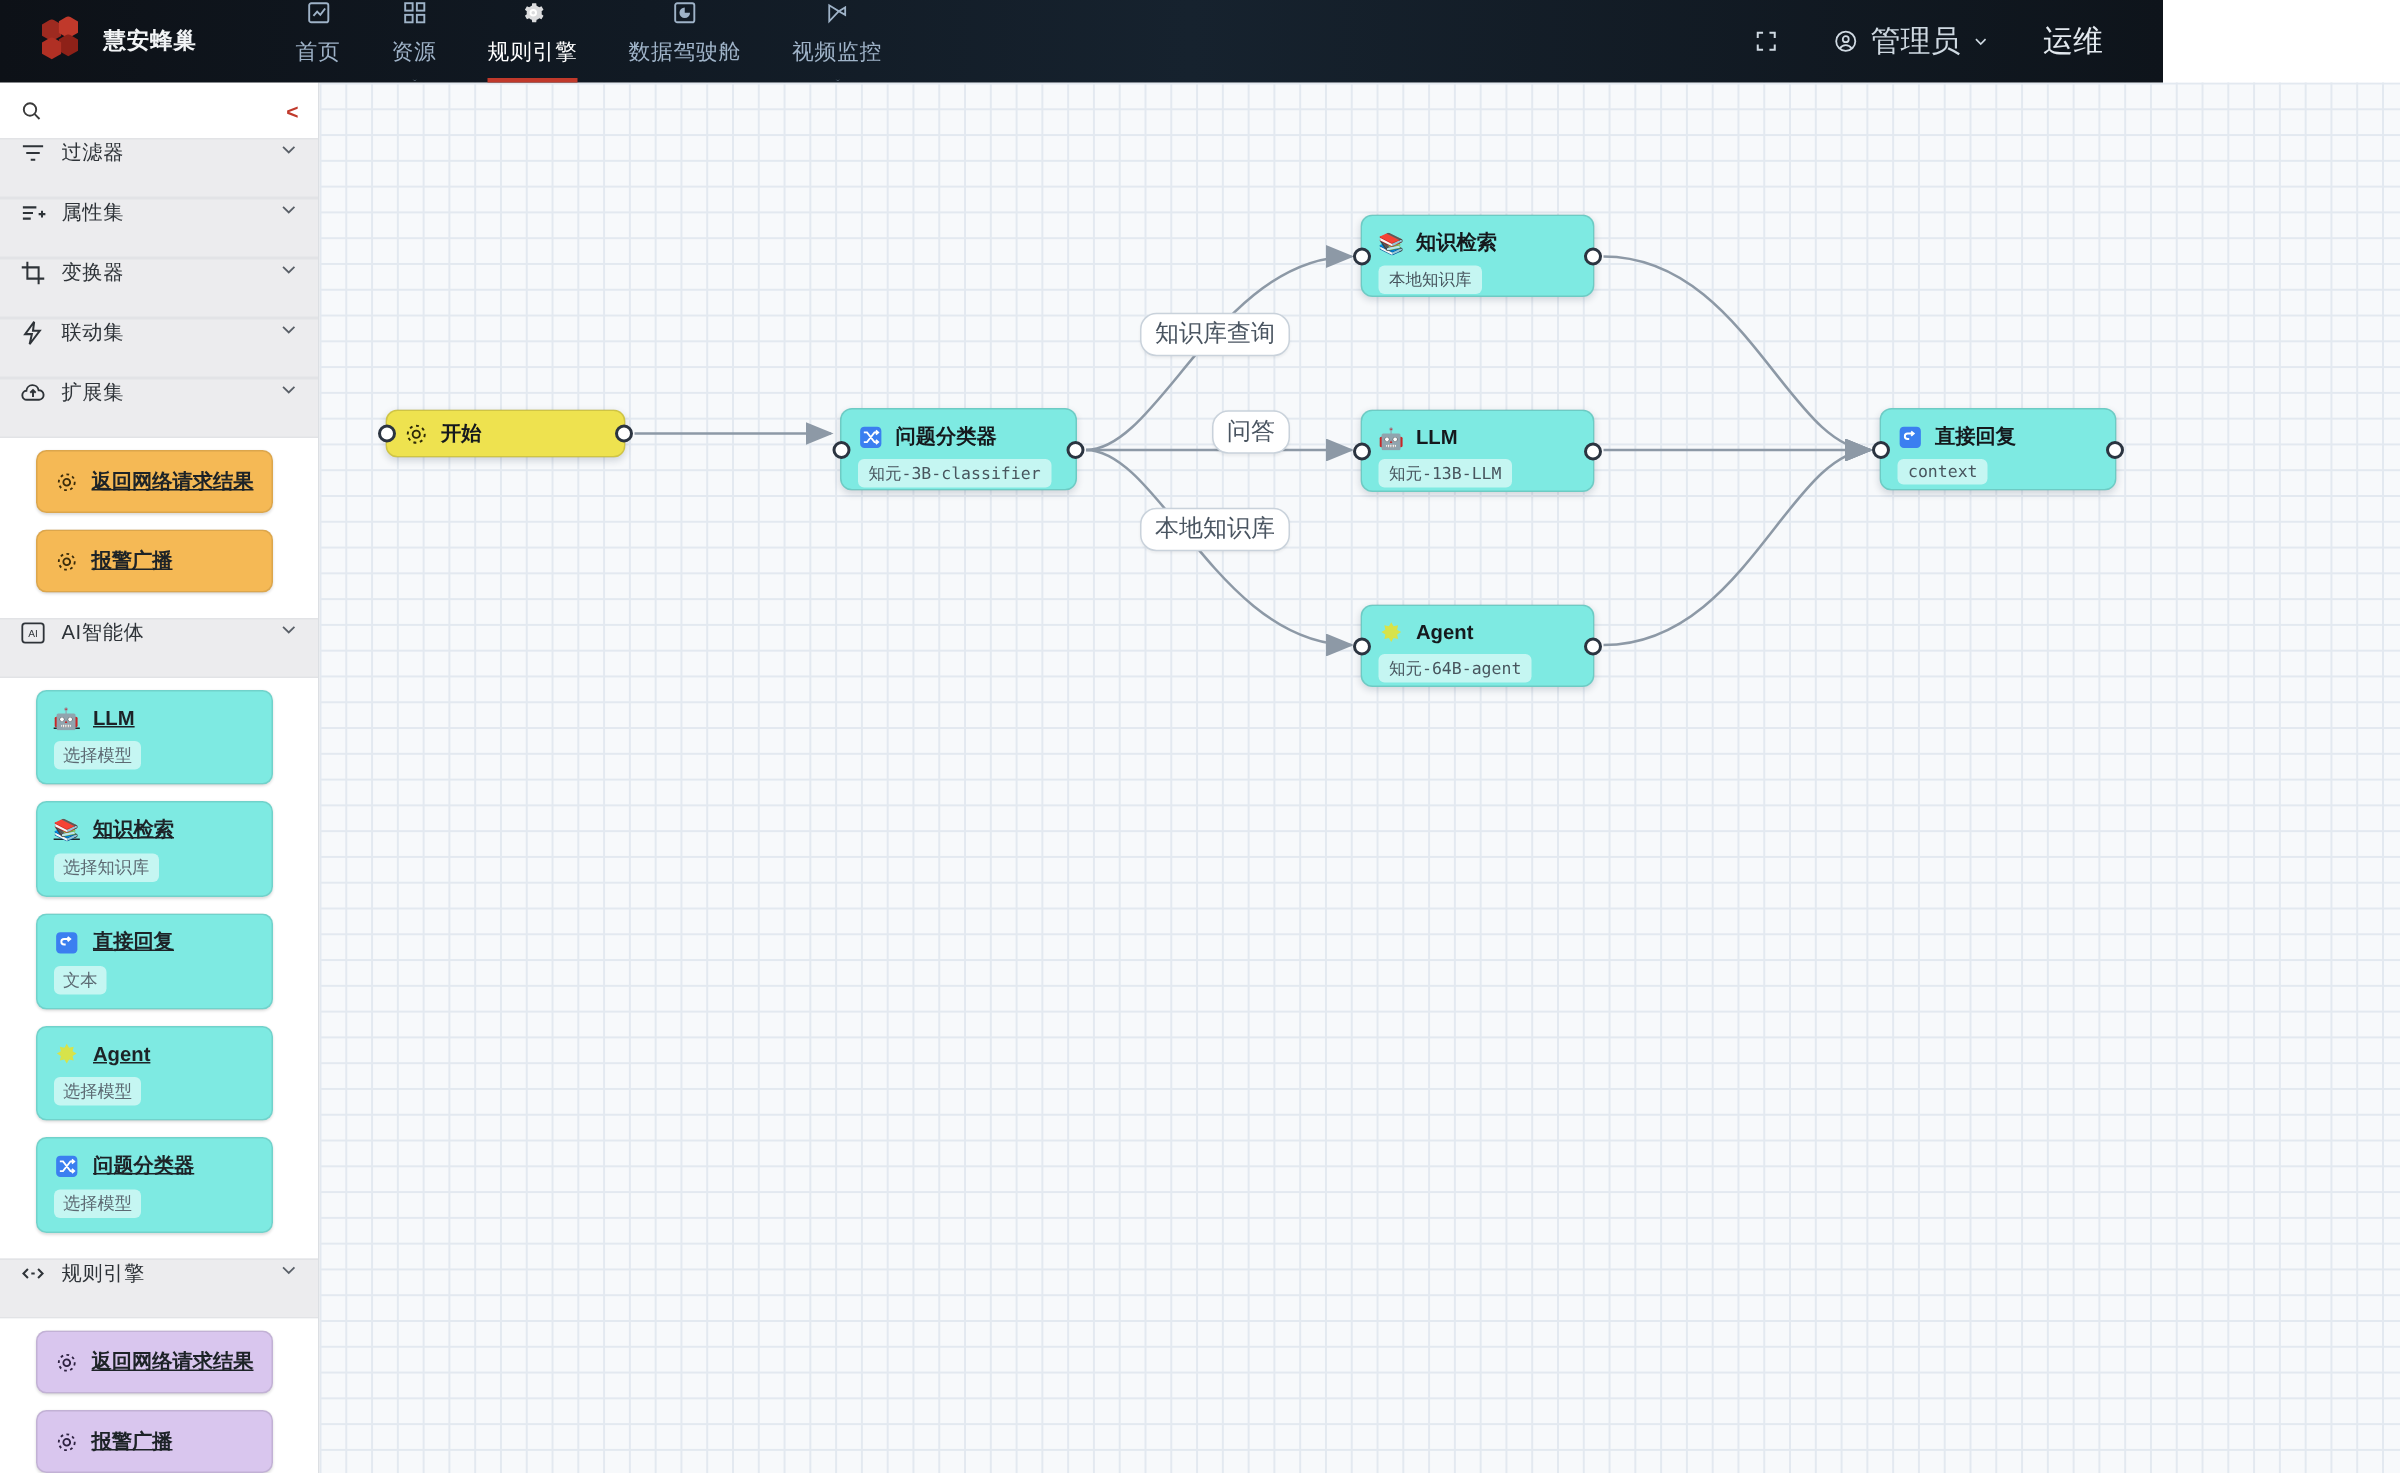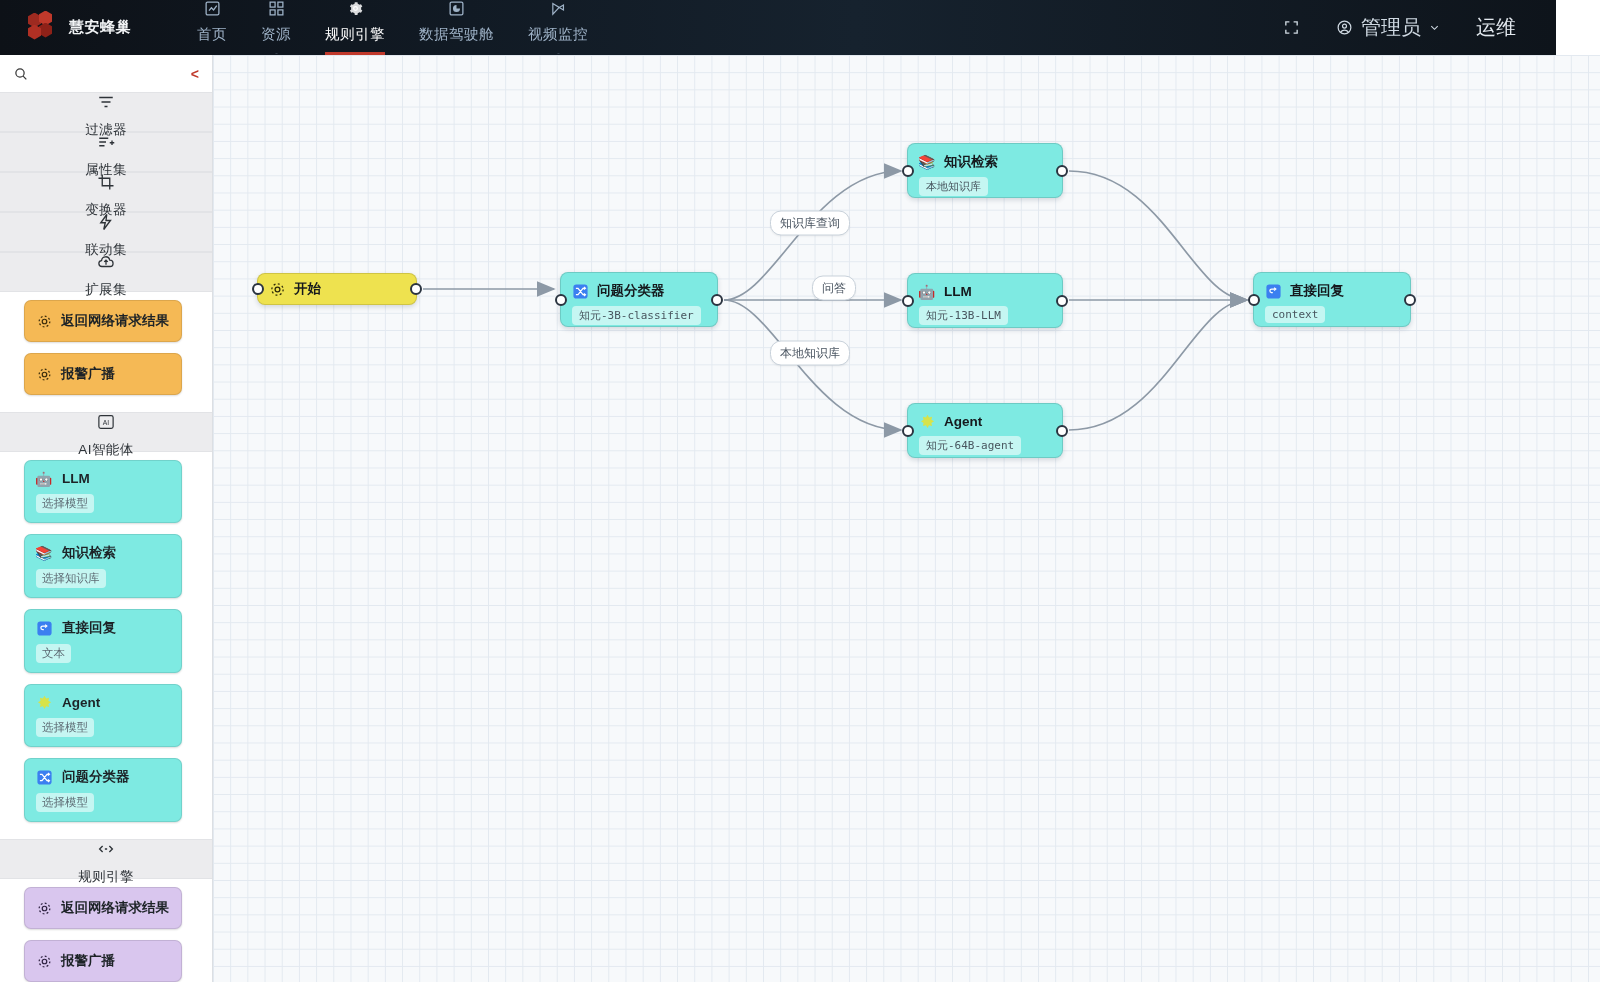--- a/index.html
+++ b/index.html
@@ -6,21 +6,21 @@
   * { box-sizing: border-box; margin: 0; padding: 0; }
   html, body {
     width: 1600px; height: 982px;
     font-family: "Liberation Sans", "DejaVu Sans", sans-serif;
     overflow: hidden; background: #fff;
   }
   #app { position: relative; width: 1600px; height: 982px; }
 
   
   .topbar {
-    position: absolute; top: 0; left: 0; width: 1556px; height: 55px;
+    position: absolute; top: 0; left: 0; width: 1442px; height: 55px;
     background: linear-gradient(90deg,#0d1117 0%, #111a24 30%, #16222e 55%, #0e141b 100%);
     display: flex; align-items: center; z-index: 40;
   }
   .brand { display: flex; align-items: center; gap: 9px; padding-left: 26px; width: 180px; }
   .brand-logo { position: relative; width: 34px; height: 34px; }
   .hexo { position: absolute; width: 13px; height: 15px; background: #c0392b;
           clip-path: polygon(50% 0%,100% 25%,100% 75%,50% 100%,0% 75%,0% 25%); }
   .hexo.h1 { left: 2px; top: 2px; background:#9e2a20; }
   .hexo.h2 { left: 13px; top: 0px;  background:#c0392b; }
   .hexo.h3 { left: 13px; top: 12px; background:#8e2118; }
@@ -54,36 +54,36 @@
     background: #ffffff; border-right: 1px solid #dcdfe3; overflow: hidden; z-index: 30;
   }
   .side-search {
     height: 37px; display: flex; align-items: center; justify-content: space-between;
     padding: 0 13px; background:#fff;
   }
   .side-search .sicon { width: 16px; height: 16px; color:#3a3a3a; }
   .collapse-btn { color:#c0392b; font-size: 14px; font-weight: 700; cursor: pointer; line-height: 1; }
 
   .sec-head {
-    height: 40px; display: flex; align-items: center; gap: 10px; padding: 0 13px;
+    height: 40px; display: flex; align-items: flex-start; gap: 10px; padding: 0 13px;
     background: #ececee; border-top: 1px solid #e2e3e6; border-bottom: 1px solid #e2e3e6;
-    cursor: pointer; color: #2e3338; font-size: 13.5px; flex-direction: column;
+    cursor: pointer; color: #2e3338; font-size: 13.5px;
   }
   .sec-head .sh-ico { width: 18px; height: 18px; display:inline-flex; align-items:center; justify-content:center; }
   .sec-head .sh-lbl { flex: 1; letter-spacing: .4px; }
   .sec-head .sh-caret { width: 13px; height: 13px; color:#5a6068; }
 
   .sec-body { padding: 8px 0 6px 0; background:#fff; }
   .node-chip {
     margin: 0 30px 11px 24px; border-radius: 7px; padding: 9px 11px;
     border: 1px solid rgba(0,0,0,.10); cursor: grab;
     box-shadow: 0 1px 2px rgba(0,0,0,.14);
   }
   .node-chip.one-line { display: flex; align-items: center; gap: 8px; padding: 11px 11px; }
-  .chip-title { display: flex; align-items: center; gap: 9px; font-size: 13.5px; font-weight: 700; color:#1d2327; }
+  .chip-title { display: flex; align-items: center; gap: 9px; font-size: 13.5px; font-weight: 700; color:#1d2327;text-decoration:underline; }
   .chip-sub {
     display: inline-block; margin-top: 7px; font-size: 11.5px; color: #5d6a73;
     background: rgba(255,255,255,.55); border-radius: 4px; padding: 2px 6px;
   }
   .chip-orange { background: #f5b955; }
   .chip-purple { background: #d9c6ee; }
   .chip-cyan   { background: #7eeae2; }
   .chip-ico { width: 17px; height: 17px; display:inline-flex; align-items:center; justify-content:center; font-size: 14px; }
 
   
@@ -117,21 +117,21 @@
   .port {
     position: absolute; width: 12px; height: 12px; border-radius: 50%;
     background: #ffffff; border: 2px solid #2b3440; top: 50%; margin-top: -6px; cursor: crosshair;
   }
   .port.l { left: -6px; }
   .port.r { right: -6px; }
 
   .edge-label {
     position: absolute; transform: translate(-50%,-50%);
     background: #ffffff; border: 1px solid #c9d2db; border-radius: 11px;
-    padding: 3px 9px; font-size: 12px; color: #4a5561; white-space: nowrap;
+    padding: 3px 9px; font-size: 16px; color: #4a5561; white-space: nowrap;
     box-shadow: 0 1px 2px rgba(0,0,0,.06); cursor: pointer;
   }
 </style>
 </head>
 <body>
 
 <div id="app">
 
   <div class="topbar">
     <div class="brand">

